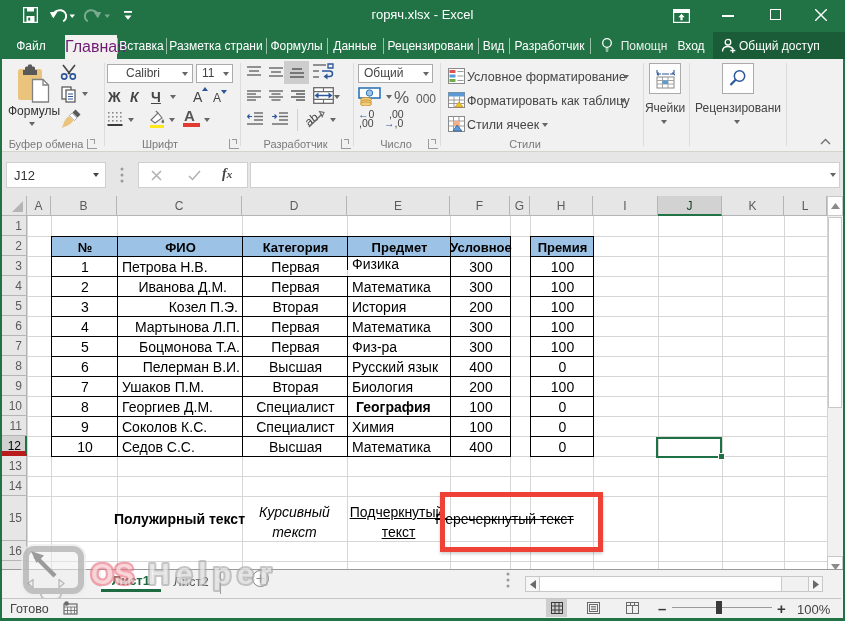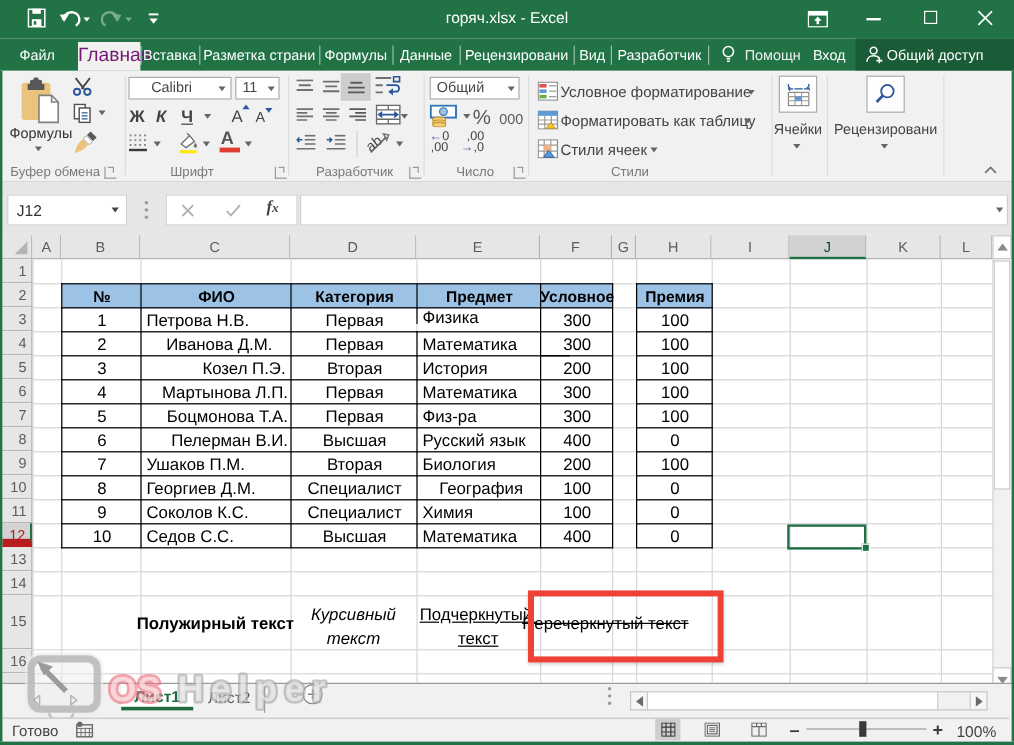--- a/index.html
+++ b/index.html
@@ -345,21 +345,21 @@
     <div class="abs rowhdr" style="top:40px;height:20px;line-height:20px;border-bottom:1px solid #b5b5b5">2</div>
     <div class="abs rowhdr" style="top:60px;height:20px;line-height:20px;border-bottom:1px solid #b5b5b5">3</div>
     <div class="abs rowhdr" style="top:80px;height:20px;line-height:20px;border-bottom:1px solid #b5b5b5">4</div>
     <div class="abs rowhdr" style="top:100px;height:20px;line-height:20px;border-bottom:1px solid #b5b5b5">5</div>
     <div class="abs rowhdr" style="top:120px;height:20px;line-height:20px;border-bottom:1px solid #b5b5b5">6</div>
     <div class="abs rowhdr" style="top:140px;height:20px;line-height:20px;border-bottom:1px solid #b5b5b5">7</div>
     <div class="abs rowhdr" style="top:160px;height:20px;line-height:20px;border-bottom:1px solid #b5b5b5">8</div>
     <div class="abs rowhdr" style="top:180px;height:20px;line-height:20px;border-bottom:1px solid #b5b5b5">9</div>
     <div class="abs rowhdr" style="top:200px;height:20px;line-height:20px;border-bottom:1px solid #b5b5b5">10</div>
     <div class="abs rowhdr" style="top:220px;height:20px;line-height:20px;border-bottom:1px solid #b5b5b5">11</div>
-    <div class="abs rowhdr" style="top:240px;height:20px;line-height:20px;background:#d2d2d2;color:#b91c1c;border-right:2px solid #217346;border-bottom:7px solid #b91c1c">12</div>
+    <div class="abs rowhdr" style="top:240px;height:20px;line-height:20px;background:#d2d2d2;color:#000000;border-right:2px solid #217346;border-bottom:5px solid #b91c1c">12</div>
     <div class="abs rowhdr" style="top:260px;height:20px;line-height:20px;border-bottom:1px solid #b5b5b5">13</div>
     <div class="abs rowhdr" style="top:280px;height:20px;line-height:20px;border-bottom:1px solid #b5b5b5">14</div>
     <div class="abs rowhdr" style="top:300px;height:45px;line-height:45px;border-bottom:1px solid #b5b5b5">15</div>
     <div class="abs rowhdr" style="top:345px;height:20px;line-height:20px;border-bottom:1px solid #b5b5b5">16</div>
     <div class="abs rowhdr" style="top:365px;height:8px;border-bottom:none"></div>
   </div>
 <div class="abs" style="left:2px;top:196px;width:825px;height:373px;overflow:hidden">
     <div class="abs gl-v" style="left:25px;top:20px;height:353px"></div>
     <div class="abs gl-v" style="left:49px;top:20px;height:353px"></div>
     <div class="abs gl-v" style="left:115px;top:20px;height:353px"></div>
@@ -434,21 +434,21 @@
 <div class="abs tcell" style="left:530px;top:356px;width:64px;height:21px;justify-content:center;">0</div>
 <div class="abs tcell" style="left:51px;top:376px;width:67px;height:21px;justify-content:center;">7</div>
 <div class="abs tcell" style="left:117px;top:376px;width:126px;height:21px;padding-left:4px;text-align:center;">Ушаков П.М.</div>
 <div class="abs tcell" style="left:242px;top:376px;width:106px;height:21px;justify-content:center;">Вторая</div>
 <div class="abs tcell" style="left:347px;top:376px;width:104px;height:21px;padding-left:4px;">Биология</div>
 <div class="abs tcell" style="left:450px;top:376px;width:61px;height:21px;justify-content:center;">200</div>
 <div class="abs tcell" style="left:530px;top:376px;width:64px;height:21px;justify-content:center;">100</div>
 <div class="abs tcell" style="left:51px;top:396px;width:67px;height:21px;justify-content:center;">8</div>
 <div class="abs tcell" style="left:117px;top:396px;width:126px;height:21px;padding-left:4px;">Георгиев Д.М.</div>
 <div class="abs tcell" style="left:242px;top:396px;width:106px;height:21px;justify-content:center;">Специалист</div>
-<div class="abs tcell" style="left:347px;top:396px;width:104px;height:21px;padding-left:18px;">География</div>
+<div class="abs tcell" style="left:347px;top:396px;width:104px;height:21px;padding-left:8px;font-weight:bold;">География</div>
 <div class="abs tcell" style="left:450px;top:396px;width:61px;height:21px;justify-content:center;">100</div>
 <div class="abs tcell" style="left:530px;top:396px;width:64px;height:21px;justify-content:center;">0</div>
 <div class="abs tcell" style="left:51px;top:416px;width:67px;height:21px;justify-content:center;">9</div>
 <div class="abs tcell" style="left:117px;top:416px;width:126px;height:21px;padding-left:4px;">Соколов К.С.</div>
 <div class="abs tcell" style="left:242px;top:416px;width:106px;height:21px;justify-content:center;">Специалист</div>
 <div class="abs tcell" style="left:347px;top:416px;width:104px;height:21px;padding-left:4px;">Химия</div>
 <div class="abs tcell" style="left:450px;top:416px;width:61px;height:21px;justify-content:center;">100</div>
 <div class="abs tcell" style="left:530px;top:416px;width:64px;height:21px;justify-content:center;">0</div>
 <div class="abs tcell" style="left:51px;top:436px;width:67px;height:21px;justify-content:center;">10</div>
 <div class="abs tcell" style="left:117px;top:436px;width:126px;height:21px;padding-left:4px;">Седов С.С.</div>

